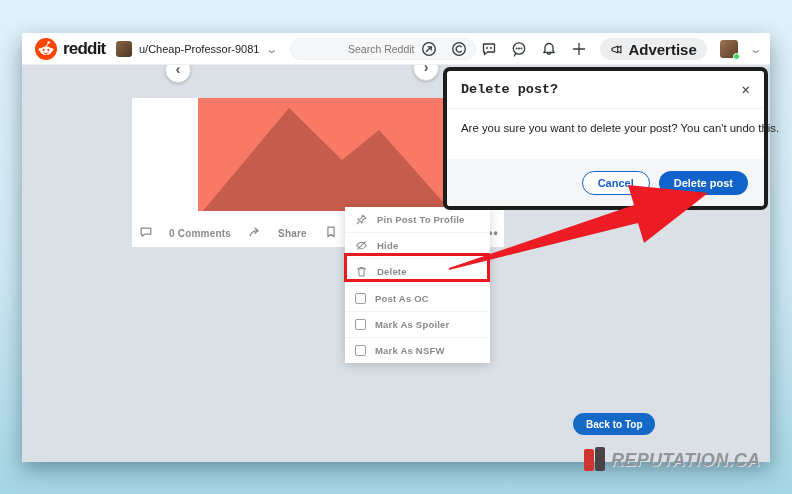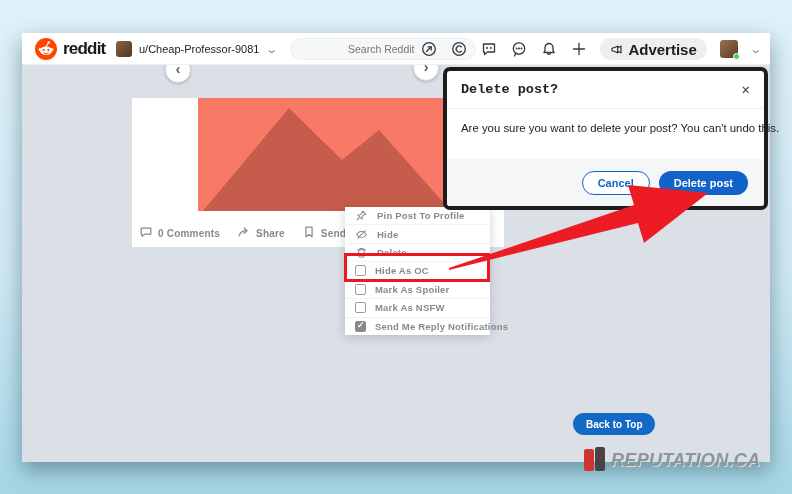--- a/index.html
+++ b/index.html
@@ -42,28 +42,28 @@
 
   
   .card { position:absolute; left:110px; top:65px; width:372px; height:149px; background:#fff; z-index:1; }
   .pimg { position:absolute; left:66px; top:0; width:270px; height:121px; overflow:hidden; }
   .carbtn { position:absolute; width:26px; height:26px; border-radius:50%; background:#fff;
             border:1px solid #d4d7da; box-shadow:0 1px 3px rgba(0,0,0,.2); color:#55585b;
             font-size:14px; font-weight:700; display:flex; align-items:center; justify-content:center;
             z-index:3; line-height:1; padding-bottom:2px; }
   .actions { position:absolute; left:0; bottom:0; height:28px; right:0; display:flex;
              align-items:center; gap:17px; padding-left:7px; color:#878a8c; }
-  .act { display:flex; align-items:center; gap:5px; font-size:10px; font-weight:700;
+  .act { display:flex; align-items:center; gap:16px; font-size:10px; font-weight:700;
          letter-spacing:.2px; color:#878a8c; }
   .act svg { width:14px; height:14px; stroke:#878a8c; stroke-width:1.4; fill:none;
              stroke-linecap:round; stroke-linejoin:round; }
   .dots { font-size:12px; font-weight:700; color:#878a8c; letter-spacing:1px; }
 
   
-  .menu { position:absolute; left:345px; top:207px; width:145px; height:128px; background:#fff;
+  .menu { position:absolute; left:345px; top:207px; width:145px; height:156px; background:#fff;
           z-index:10; box-shadow:0 2px 10px rgba(0,0,0,.18); display:flex; flex-direction:column; }
   .mitem { flex:1; display:flex; align-items:center; gap:9px; padding-left:10px;
            border-top:1px solid #f2f3f4; font-size:9.5px; font-weight:700; color:#878a8c;
            letter-spacing:.2px; white-space:nowrap; }
   .mitem:first-child { border-top:none; }
   .mitem svg { width:13px; height:13px; stroke:#878a8c; stroke-width:1.3; fill:none;
                stroke-linecap:round; stroke-linejoin:round; flex:none; }
   .cbox { width:11px; height:11px; border:1.5px solid #9a9ea1; border-radius:2px; flex:none; }
   .cbox.checked { background:#878a8c; border-color:#878a8c; position:relative; }
   .cbox.checked::after { content:"✓"; position:absolute; left:1px; top:-2px; color:#fff; font-size:9px; }
@@ -261,33 +261,29 @@
     <div class="mitem">
       <svg viewBox="0 0 16 16">
           <path d="M3 4.5h10"></path>
           <path d="M6 4.5V3h4v1.5"></path>
           <path d="M4.5 4.5l.6 9h5.8l.6-9"></path>
         </svg>
       <span>Delete</span>
     </div>
     <div class="mitem">
       <span class="cbox"></span>
-      <span>Hide As OC</span>
+      <span>Post As OC</span>
     </div>
     <div class="mitem">
       <span class="cbox"></span>
       <span>Mark As Spoiler</span>
     </div>
     <div class="mitem">
       <span class="cbox"></span>
       <span>Mark As NSFW</span>
-    </div>
-    <div class="mitem">
-      <span class="cbox checked"></span>
-      <span>Send Me Reply Notifications</span>
     </div>
   </div>
 
   <div class="redrect"></div>
 
   <div class="modal">
     <div class="mhead">
       <span class="mtitle">Delete post?</span>
       <span class="mclose">✕</span>
     </div>

